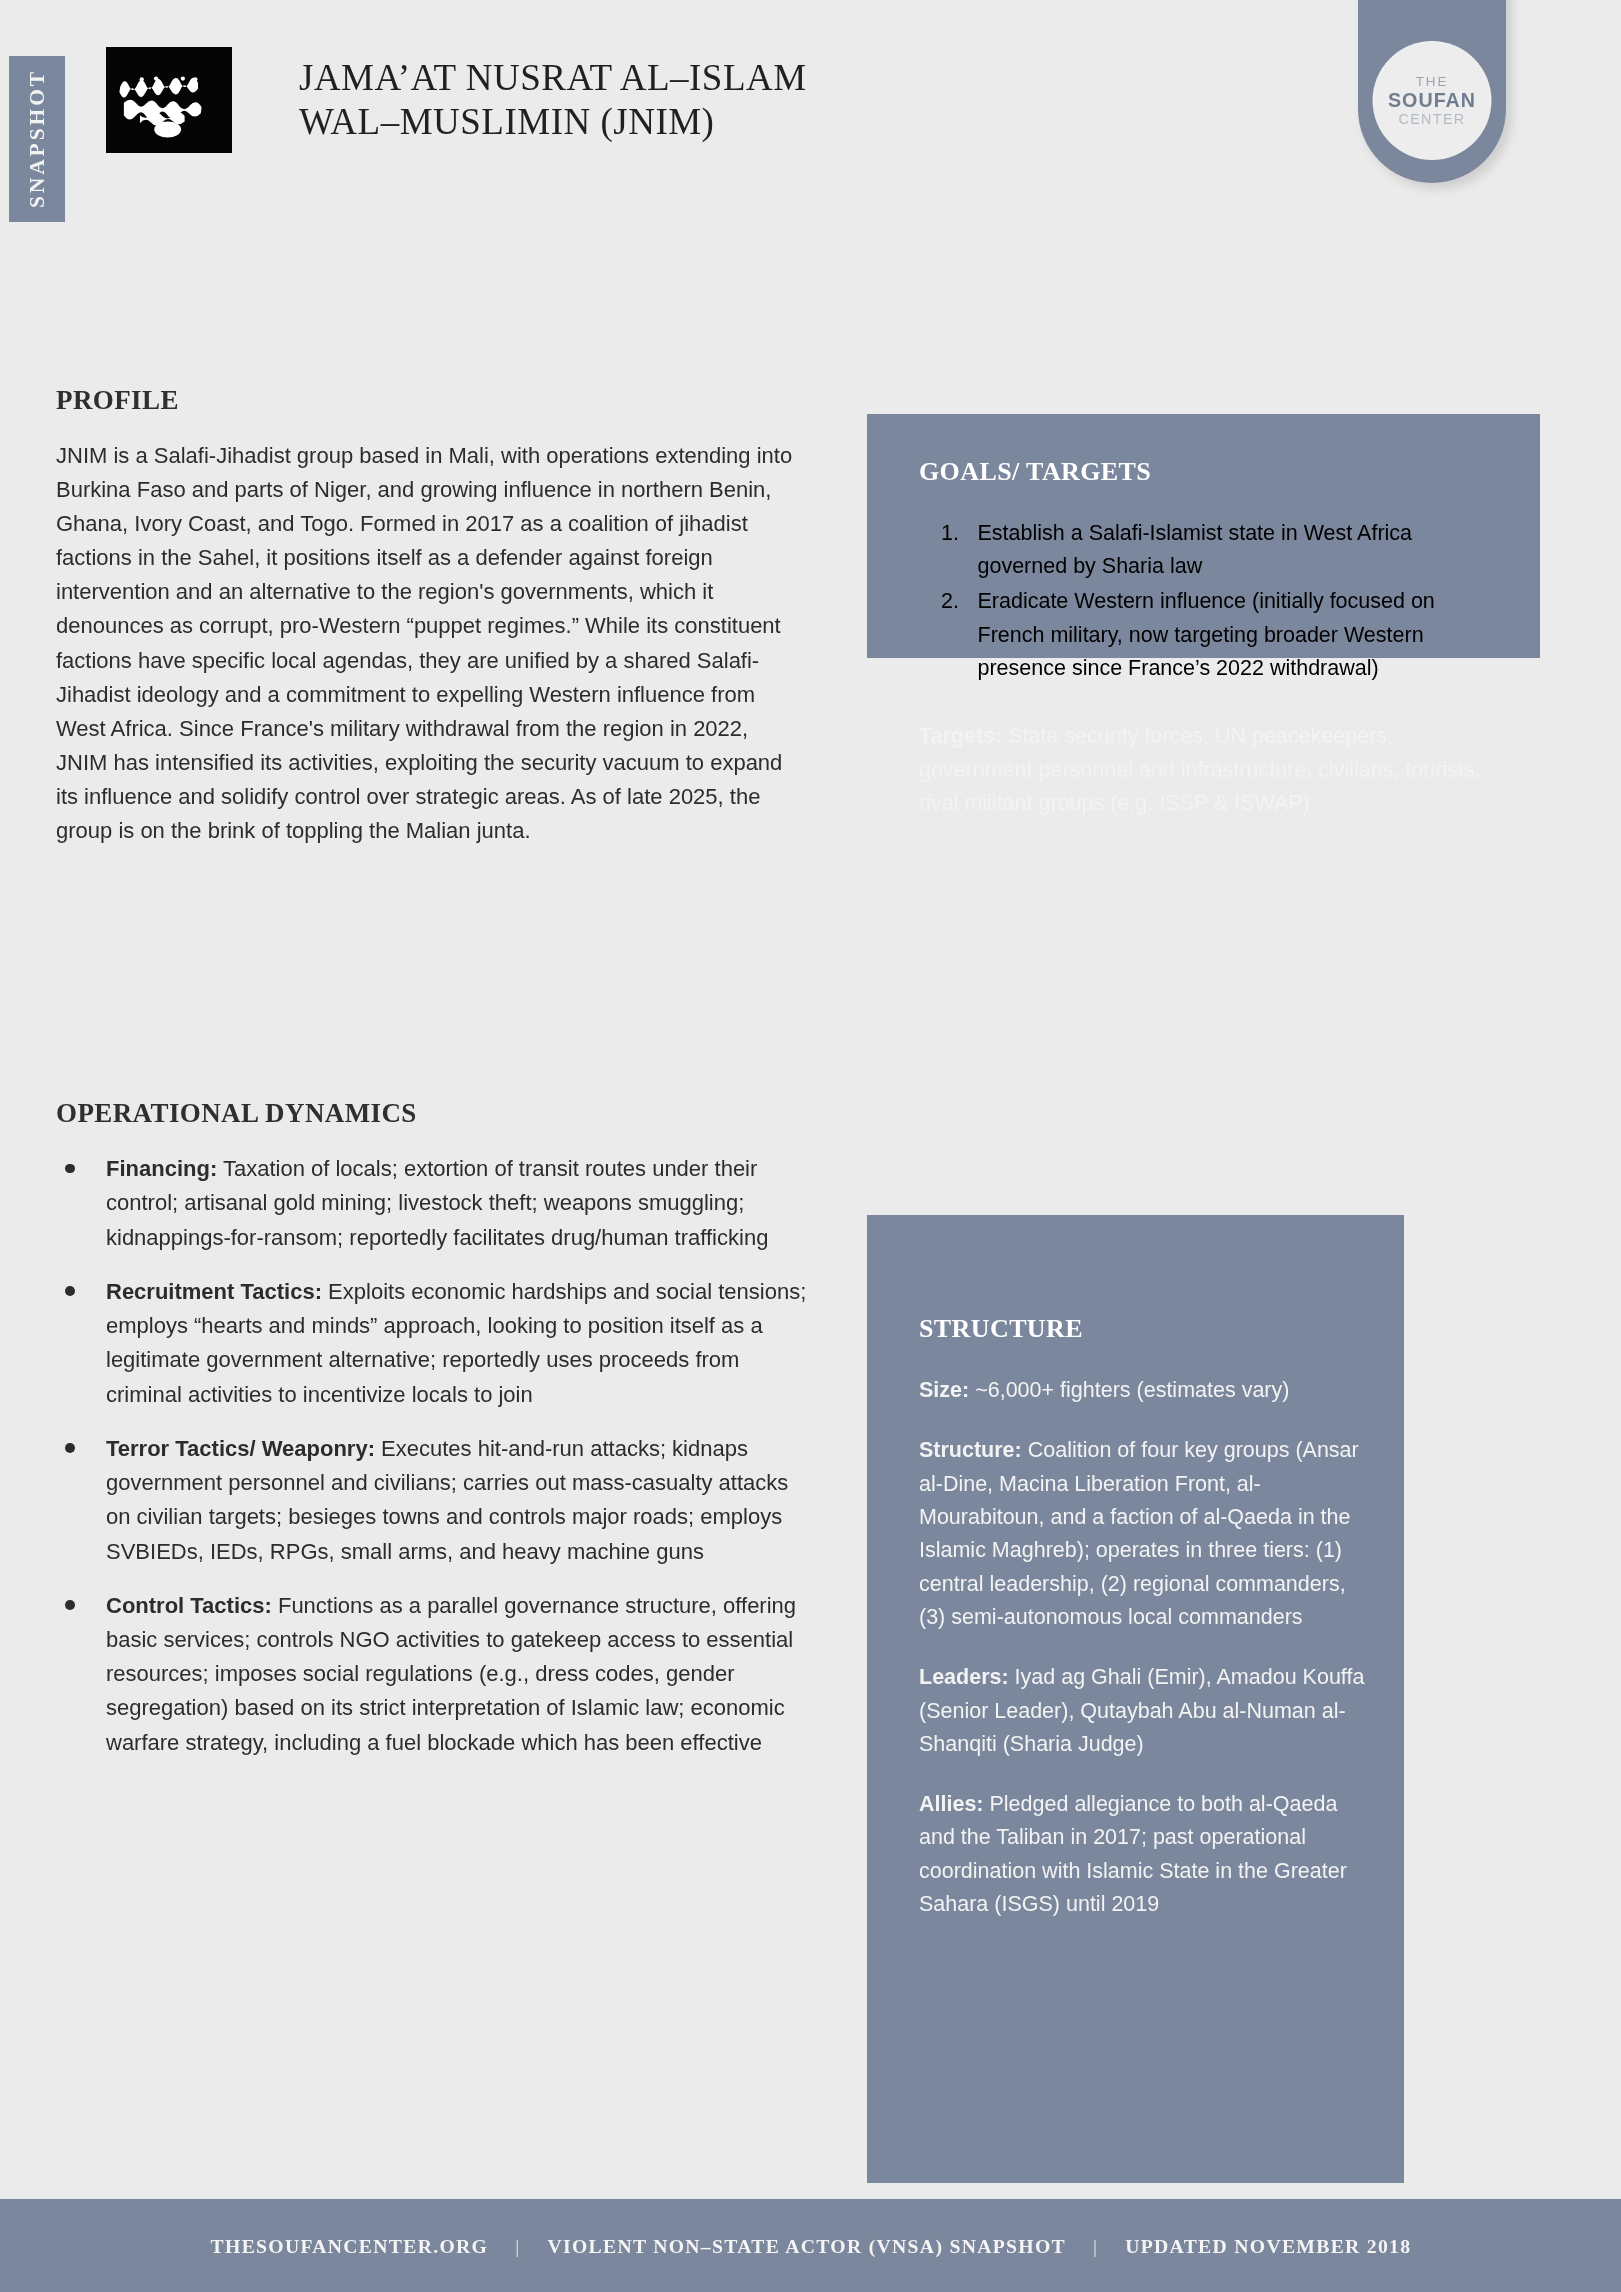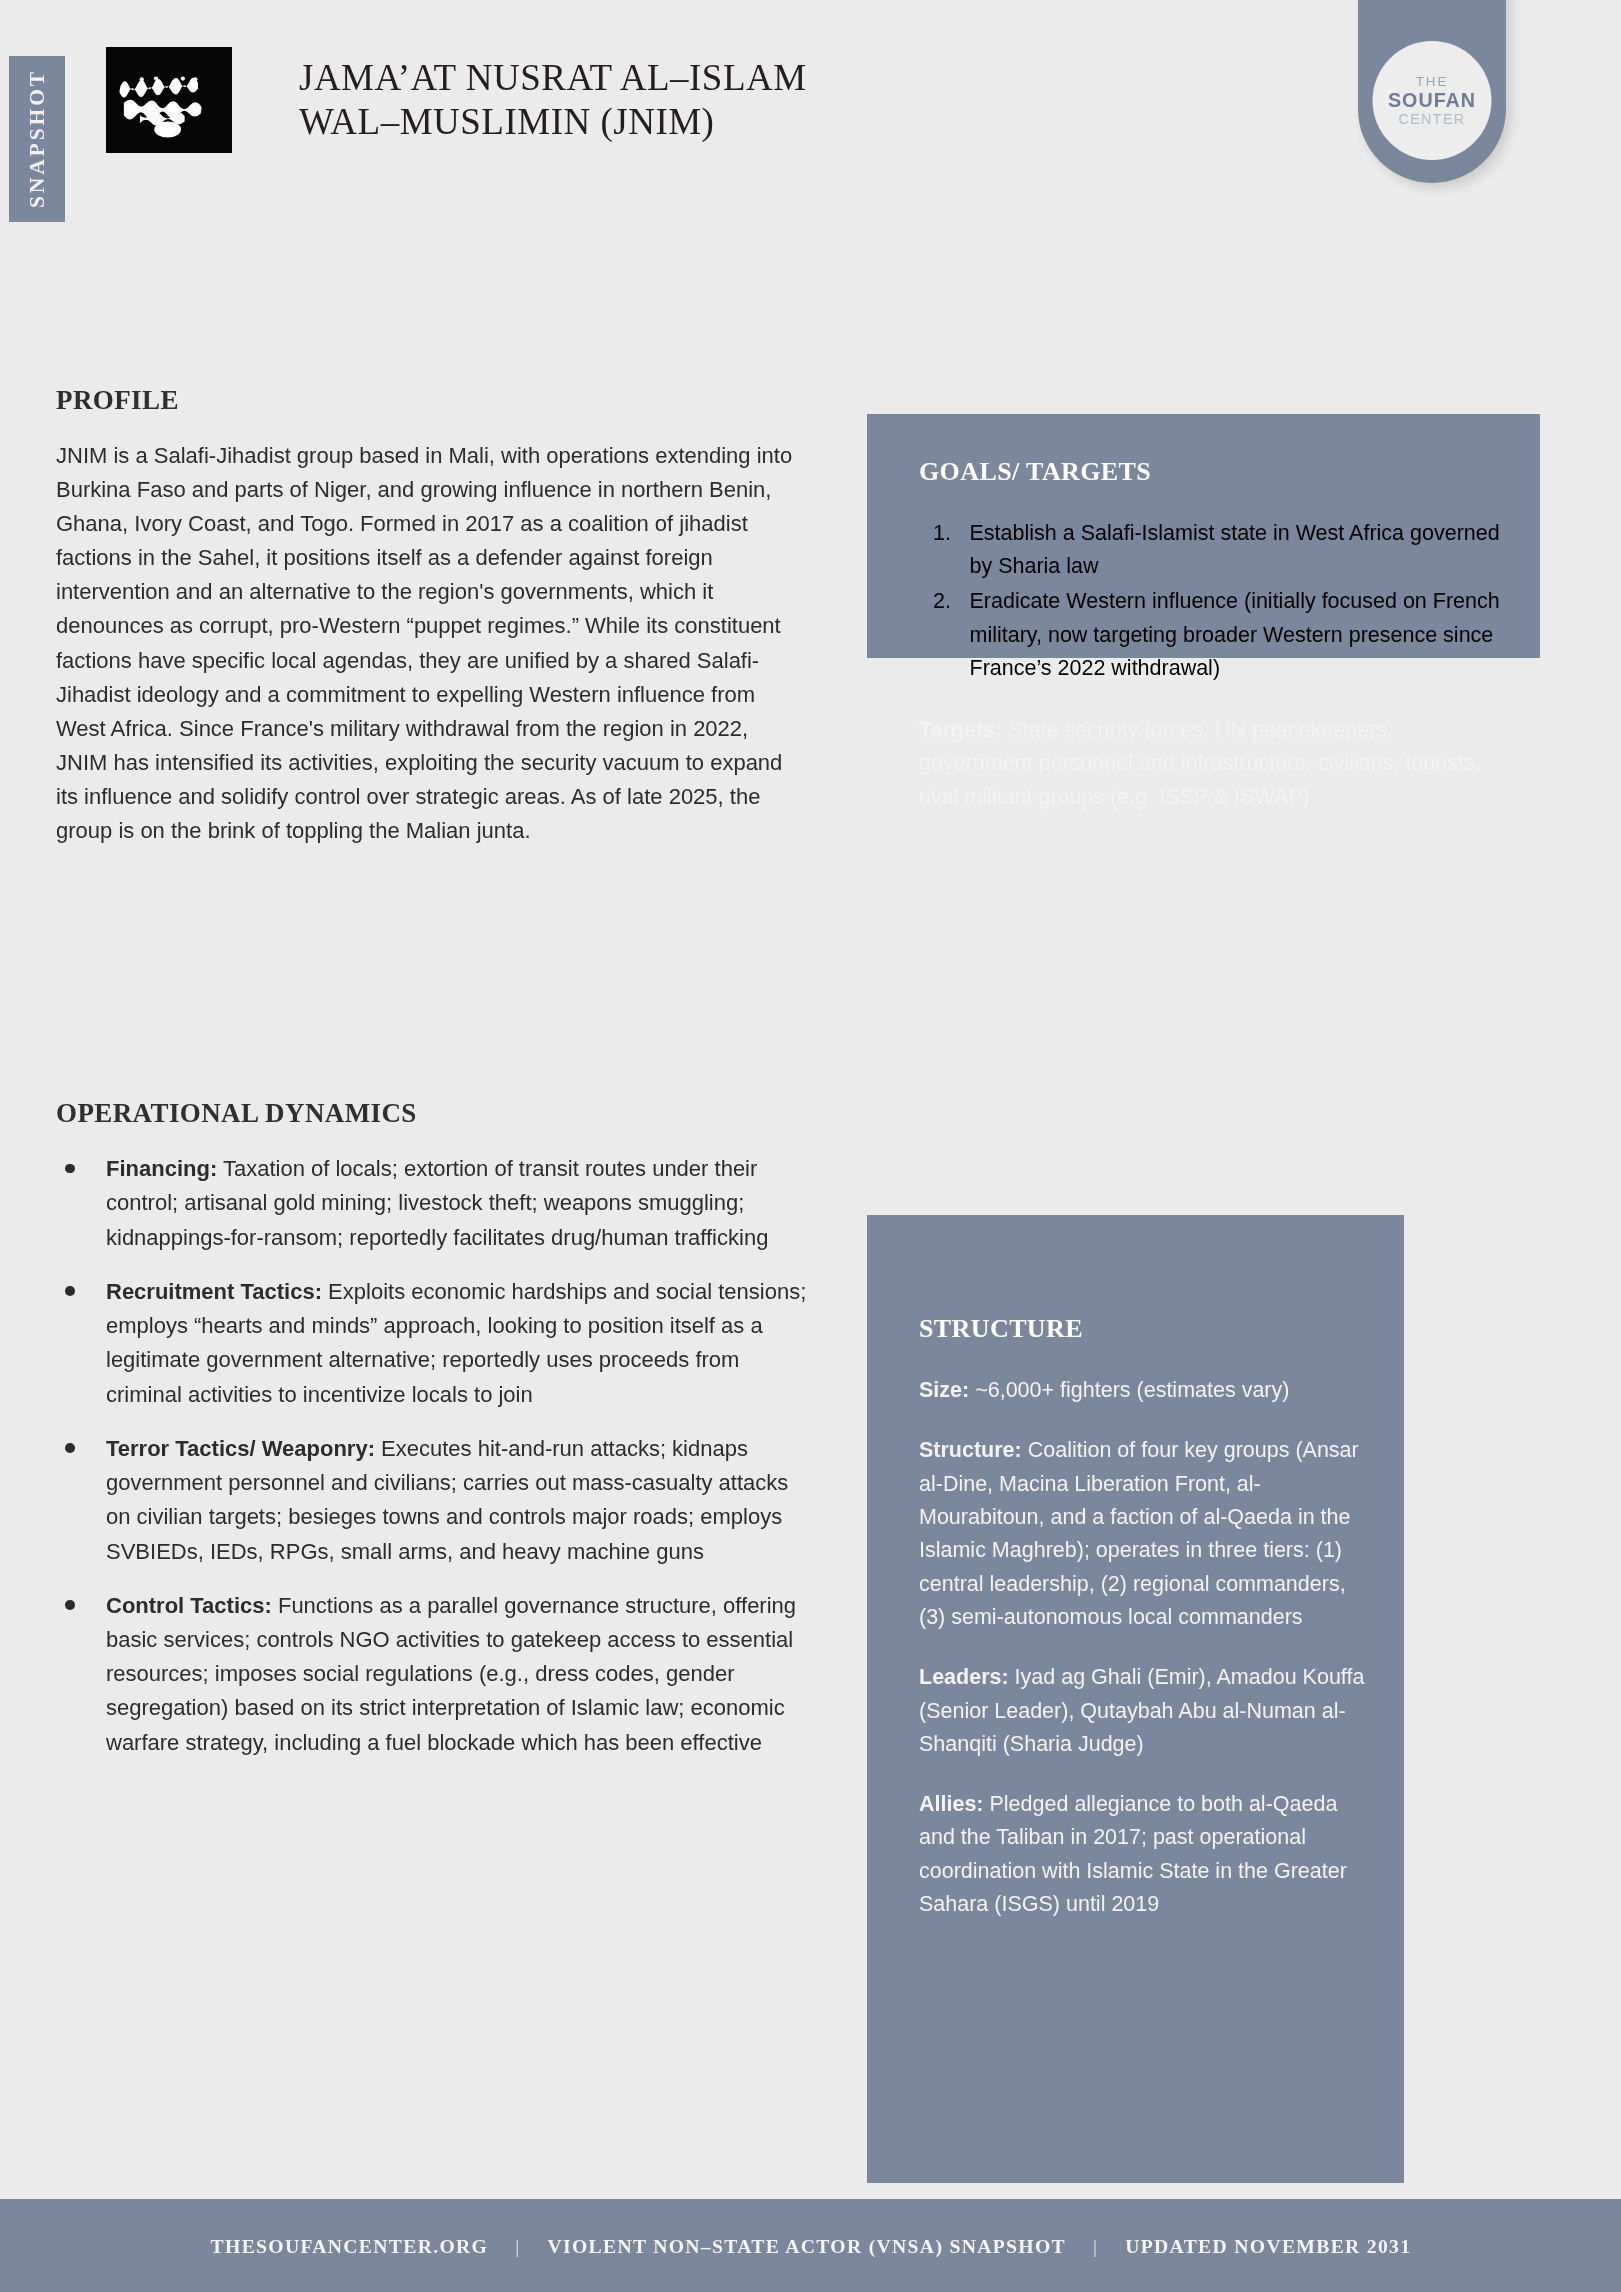--- a/index.html
+++ b/index.html
@@ -91,21 +91,21 @@
   .panel-goals{top:414px;width:673px;height:244px;}
   .panel-structure{top:1215px;width:537px;height:968px;}
   .panel-structure-inner{padding:99px 39px 0 52px;}
 
   .panel-head{
     font-family:"Liberation Serif", serif;
     font-weight:700;font-size:26px;letter-spacing:0.4px;
     color:#fff;margin:0 0 30px 0;
   }
   .panel-txt{font-size:21.5px;line-height:1.55;color:#f3f3f3;margin:0;}
-  ol.goals{margin:0;padding-left:38px;}
+  ol.goals{margin:8px;padding-left:38px;}
   ol.goals li{font-size:21.5px;line-height:1.55;margin-bottom:1.8px;padding-left:12.5px;}
   .panel-gap{height:27px;}
 
   
   .goals-overflow{
     position:absolute;left:867px;top:414px;width:673px;
     box-sizing:border-box;padding:43px 39px 36px 52px;
   }
 
   
@@ -197,18 +197,18 @@
       <p class="panel-txt"><b>Allies:</b><span> Pledged allegiance to both al-Qaeda and the Taliban in 2017; past operational coordination with Islamic State in the Greater Sahara (ISGS) until 2019</span></p>
     </div>
   </div>
 
   <div class="footer">
     <div class="footer-inner">
       <span>THESOUFANCENTER.ORG</span>
       <span class="footer-sep">|</span>
       <span>VIOLENT NON–STATE ACTOR (VNSA) SNAPSHOT</span>
       <span class="footer-sep">|</span>
-      <span>UPDATED NOVEMBER 2031</span>
+      <span>UPDATED NOVEMBER 2018</span>
     </div>
   </div>
 
 </div>
 
 
 </body></html>

